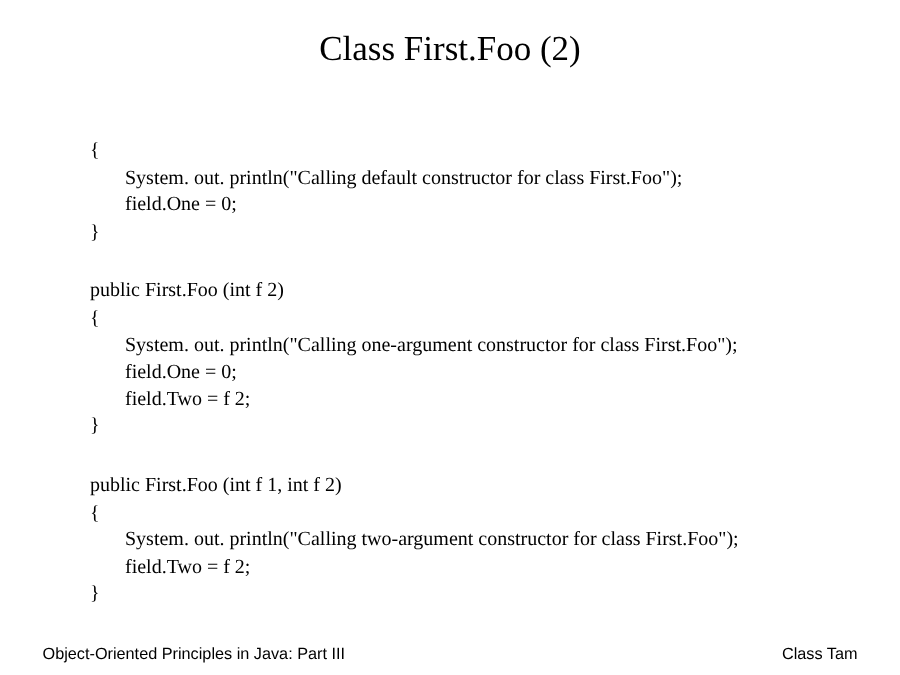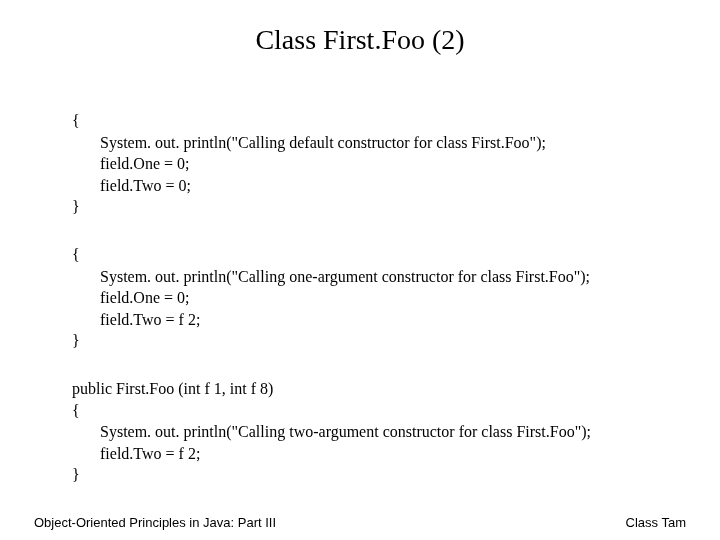--- a/index.html
+++ b/index.html
@@ -16,34 +16,34 @@
 
 <div class="slide">
   <div class="title">Class First.Foo (2)</div>
 
   <div class="body">
 
     <div class="block">
       <div>{</div>
       <div class="indent">System. out. println("Calling default constructor for class First.Foo");</div>
       <div class="indent">field.One = 0;</div>
-      <div class="indent">field.Two = 0;</div>
       <div>}</div>
     </div>
 
     <div class="block">
+      <div>public First.Foo (int f 2)</div>
       <div>{</div>
       <div class="indent">System. out. println("Calling one-argument constructor for class First.Foo");</div>
       <div class="indent">field.One = 0;</div>
       <div class="indent">field.Two = f 2;</div>
       <div>}</div>
     </div>
 
     <div class="block">
-      <div>public First.Foo (int f 1, int f 8)</div>
+      <div>public First.Foo (int f 1, int f 2)</div>
       <div>{</div>
       <div class="indent">System. out. println("Calling two-argument constructor for class First.Foo");</div>
       <div class="indent">field.Two = f 2;</div>
       <div>}</div>
     </div>
 
   </div>
 
   <div class="footer">
     <span>Object-Oriented Principles in Java: Part III</span>

